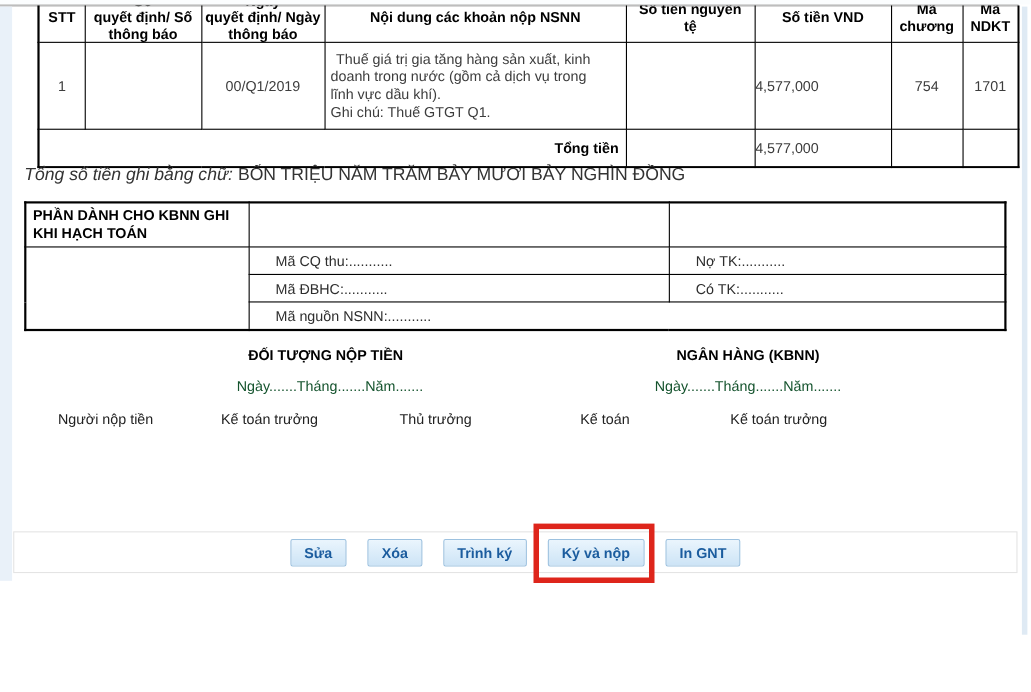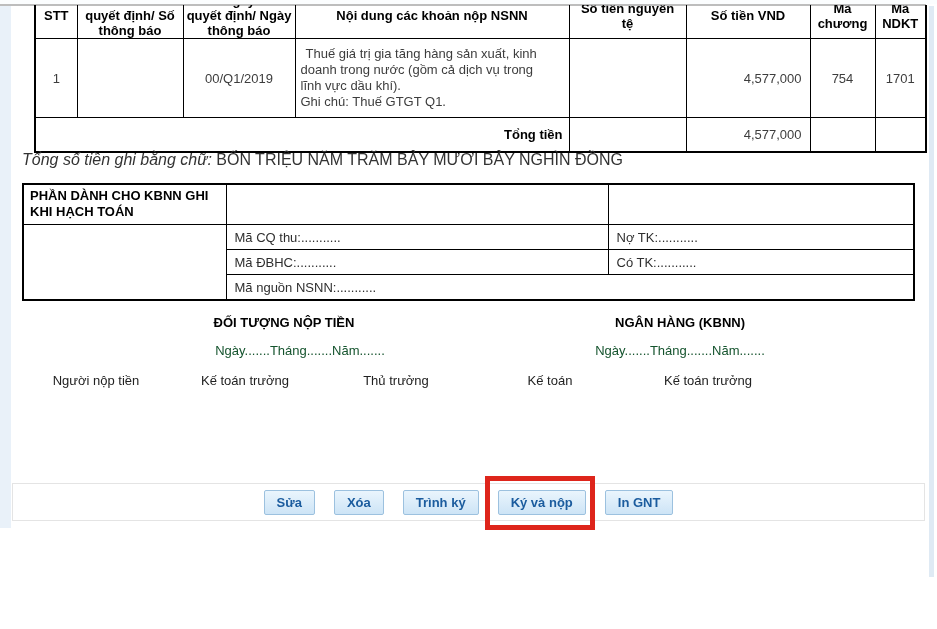--- a/index.html
+++ b/index.html
@@ -20,46 +20,46 @@
   table{border-collapse:collapse;table-layout:fixed;}
   .t1{width:891px;margin-top:-14px;border:2px solid #000;}
   .t1 td{border:1px solid #000;font-size:13px;vertical-align:middle;padding:0;}
   .t1 tr.hd td{
     font-weight:bold;color:#000;text-align:center;
     line-height:15px;height:45px;white-space:pre-line;
   }
   .t1 tr.data td{height:74px;}
   .t1 tr.total td{height:33px;}
   .t1 .c{text-align:center;}
-  .t1 .num{text-align:right;padding-right:8px;}
+  .t1 .num{padding-right:8px;}
   .t1 .noidung{
     text-align:left;vertical-align:middle;padding:2px 5px;
     line-height:16px;white-space:pre-line;text-indent:5px;
   }
   .t1 .tlabel{font-weight:bold;color:#000;text-align:right;padding-right:6px;}
 
   
   .aiw{position:absolute;left:22px;top:151px;width:880px;font-size:16px;color:#333;}
   .aiw-label{font-style:italic;}
 
   
   .t2{position:absolute;left:22px;top:183px;width:891px;border:2px solid #000;}
   .t2 td{border:1px solid #000;font-size:13px;color:#2e2e2e;vertical-align:middle;padding:0;}
   .t2 .t2title{
     font-weight:bold;color:#000;vertical-align:top;
     padding:3px 4px 0 6px;line-height:16px;white-space:pre-line;
   }
   .t2 tr.r1 td{height:36px;}
   .t2 tr.rs td{height:24px;}
-  .t2 .t2cell{padding-left:8px;}
+  .t2 .t2cell{padding-left:24px;}
 
   
   .sig{position:absolute;text-align:center;font-size:13px;color:#14532d;}
   .sig.bold{font-weight:bold;color:#000;}
-  .sig-title-left{left:134px;top:315px;width:300px;}
+  .sig-title-left{left:146px;top:315px;width:300px;}
   .sig-title-right{left:530px;top:315px;width:300px;}
   .sig-date-left{left:150px;top:343px;width:300px;}
   .sig-date-right{left:530px;top:343px;width:300px;}
   .role{position:absolute;top:373px;width:160px;text-align:center;font-size:13px;color:#222;}
   .role-0{left:16px;}
   .role-1{left:165px;}
   .role-2{left:316px;}
   .role-3{left:470px;}
   .role-4{left:628px;}
 

